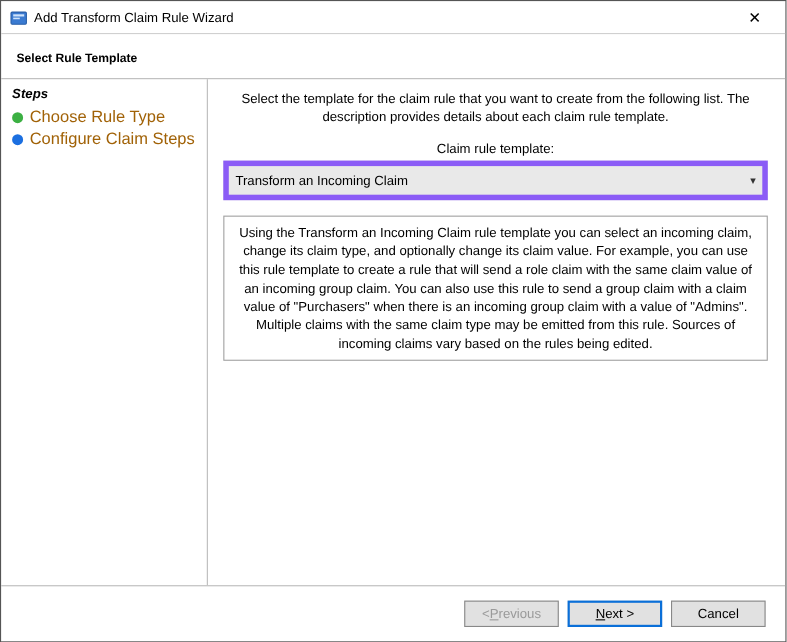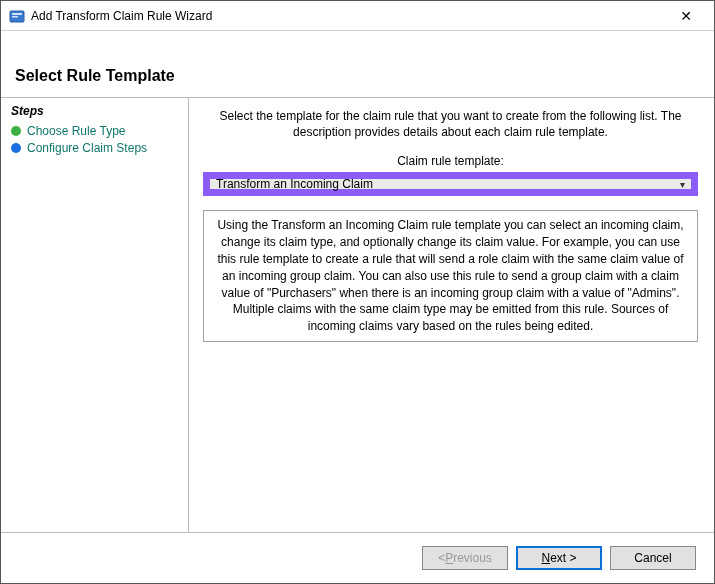--- a/index.html
+++ b/index.html
@@ -41,23 +41,22 @@
       width: 40px;
       text-align: center;
       font-size: 14px;
       cursor: pointer;
       font-family: Arial, sans-serif;
     }
     .header-section {
       padding: 16px 14px 12px 14px;
     }
     .header-title {
-      font-size: 16px;
+      font-size: 11px;
       font-weight: bold;
-      margin-top: 20px;
     }
     .content-row {
       flex: 1;
       display: flex;
       border-top: 1px solid #bbb;
       border-bottom: 1px solid #bbb;
       min-height: 0;
     }
     .sidebar {
       width: 188px;
@@ -66,22 +65,22 @@
     }
     .sidebar-heading {
       font-weight: bold;
       font-size: 12px;
       margin-bottom: 6px;
       font-style: italic;
     }
     .step {
       display: flex;
       align-items: center;
-      font-size: 12px;
-      color: #0f766e;
+      font-size: 15px;
+      color: #a16207;
       margin: 3px 0;
       cursor: pointer;
     }
     .bullet {
       width: 10px;
       height: 10px;
       border-radius: 50%;
       margin-right: 6px;
       flex-shrink: 0;
     }
@@ -103,23 +102,23 @@
     .intro-text {
       line-height: 1.35;
       margin-bottom: 14px;
     }
     .field-label {
       margin-bottom: 4px;
     }
     .select-wrap {
       position: relative;
       width: 100%;
-      height: 24px;
+      height: 36px;
       background: #e9e9e9;
-      border: 7px solid #8b5cf6;
+      border: 5px solid #8b5cf6;
       display: flex;
       align-items: center;
       padding: 0 24px 0 6px;
       margin-bottom: 14px;
       cursor: pointer;
     }
     .select-wrap .chevron {
       position: absolute;
       right: 6px;
       top: 50%;

